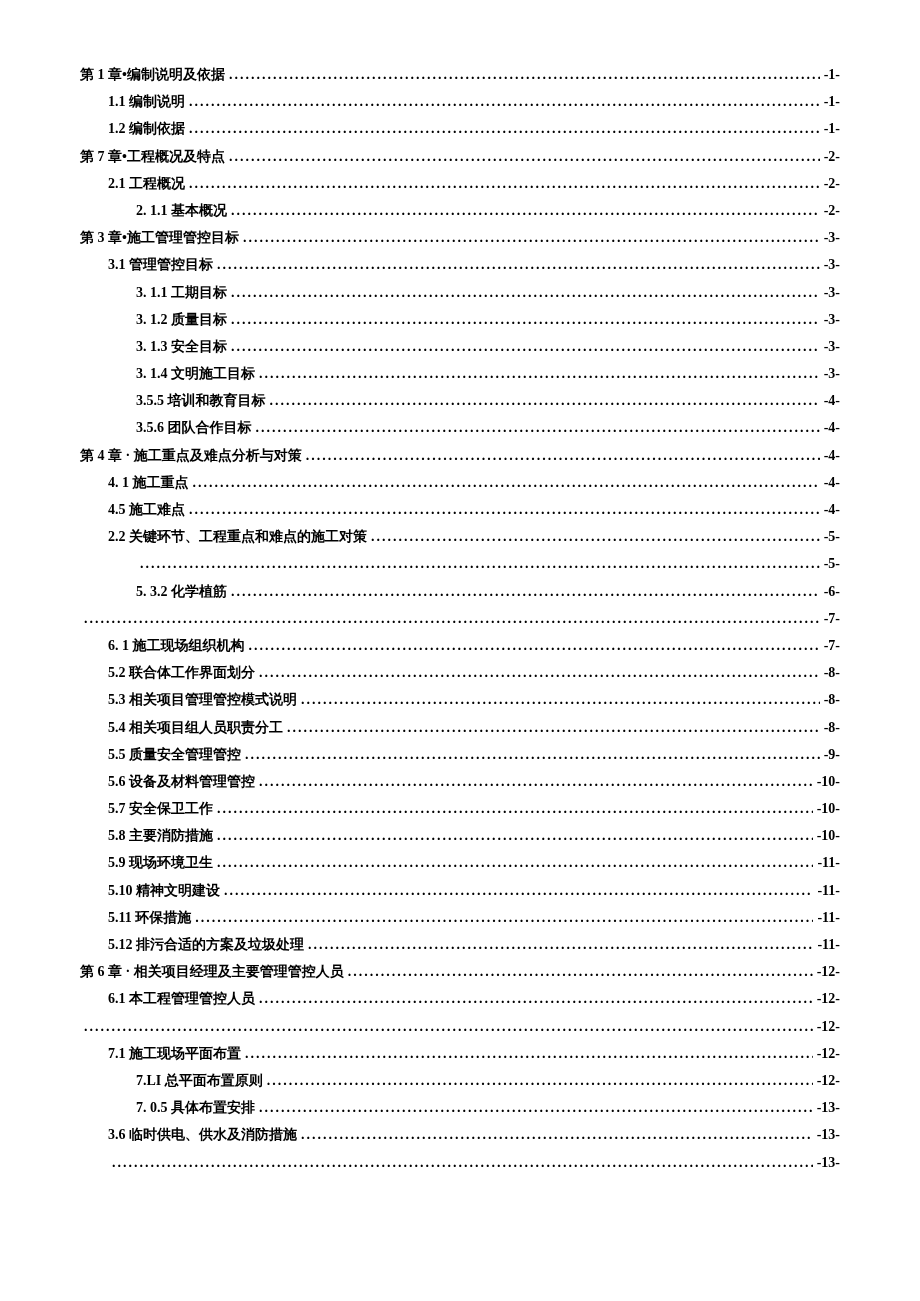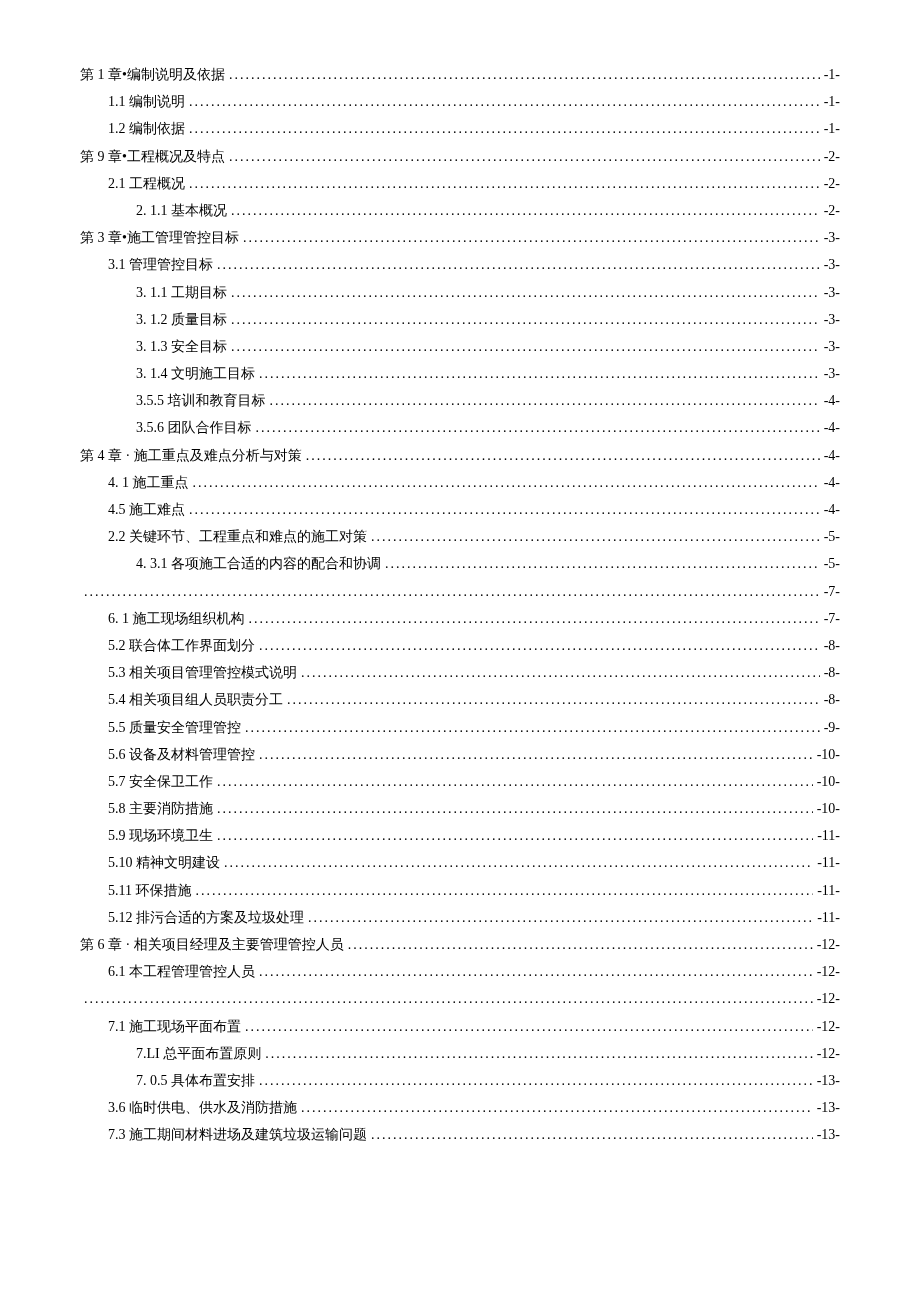--- a/index.html
+++ b/index.html
@@ -11,20 +11,21 @@
       padding: 60px 80px;
       width: 920px;
       box-sizing: border-box;
       line-height: 1.8;
     }
     .toc-entry {
       display: flex;
       align-items: baseline;
       margin: 2px 0;
       white-space: nowrap;
+      font-weight: bold;
     }
     .toc-title {
       flex-shrink: 0;
     }
     .toc-leader {
       flex: 1;
       overflow: hidden;
       letter-spacing: 2px;
       margin: 0 4px;
       color: #000;
@@ -52,21 +53,21 @@
       <span class="toc-title">1.1 编制说明</span>
       <span class="toc-leader"></span>
       <span class="toc-page">-1-</span>
     </div>
     <div class="toc-entry indent-1">
       <span class="toc-title">1.2 编制依据</span>
       <span class="toc-leader"></span>
       <span class="toc-page">-1-</span>
     </div>
     <div class="toc-entry indent-0">
-      <span class="toc-title">第 9 章•工程概况及特点</span>
+      <span class="toc-title">第 7 章•工程概况及特点</span>
       <span class="toc-leader"></span>
       <span class="toc-page">-2-</span>
     </div>
     <div class="toc-entry indent-1">
       <span class="toc-title">2.1 工程概况</span>
       <span class="toc-leader"></span>
       <span class="toc-page">-2-</span>
     </div>
     <div class="toc-entry indent-2">
       <span class="toc-title">2.   1.1 基本概况</span>
@@ -127,24 +128,28 @@
       <span class="toc-title">4.5    施工难点</span>
       <span class="toc-leader"></span>
       <span class="toc-page">-4-</span>
     </div>
     <div class="toc-entry indent-1">
       <span class="toc-title">2.2    关键环节、工程重点和难点的施工对策</span>
       <span class="toc-leader"></span>
       <span class="toc-page">-5-</span>
     </div>
     <div class="toc-entry indent-2">
-      <span class="toc-title">4.   3.1 各项施工合适的内容的配合和协调</span>
       <span class="toc-leader"></span>
       <span class="toc-page">-5-</span>
     </div>
+    <div class="toc-entry indent-2">
+      <span class="toc-title">5.   3.2 化学植筋</span>
+      <span class="toc-leader"></span>
+      <span class="toc-page">-6-</span>
+    </div>
     <div class="toc-entry indent-0">
       <span class="toc-leader"></span>
       <span class="toc-page">-7-</span>
     </div>
     <div class="toc-entry indent-1">
       <span class="toc-title">6.   1 施工现场组织机构</span>
       <span class="toc-leader"></span>
       <span class="toc-page">-7-</span>
     </div>
     <div class="toc-entry indent-1">
@@ -230,17 +235,16 @@
       <span class="toc-title">7.   0.5 具体布置安排</span>
       <span class="toc-leader"></span>
       <span class="toc-page">-13-</span>
     </div>
     <div class="toc-entry indent-1">
       <span class="toc-title">3.6 临时供电、供水及消防措施</span>
       <span class="toc-leader"></span>
       <span class="toc-page">-13-</span>
     </div>
     <div class="toc-entry indent-1">
-      <span class="toc-title">7.3 施工期间材料进场及建筑垃圾运输问题</span>
       <span class="toc-leader"></span>
       <span class="toc-page">-13-</span>
     </div>
   </div>
 
 </body></html>

